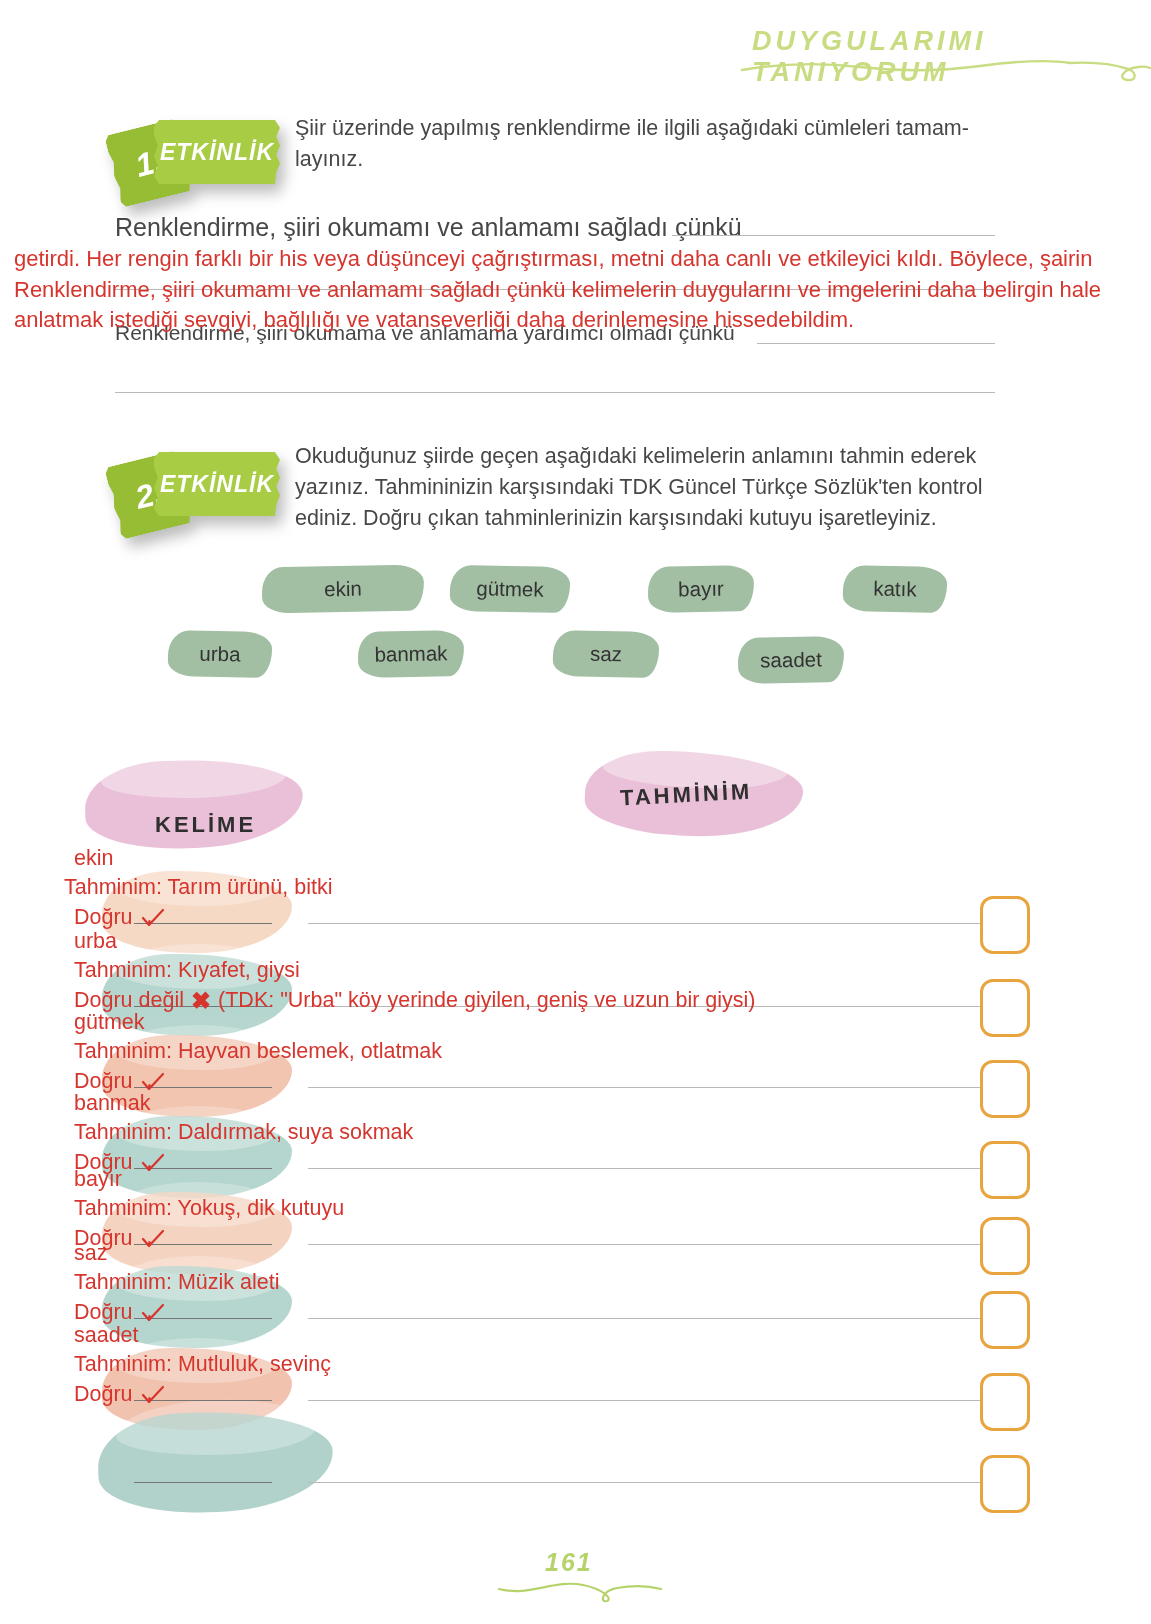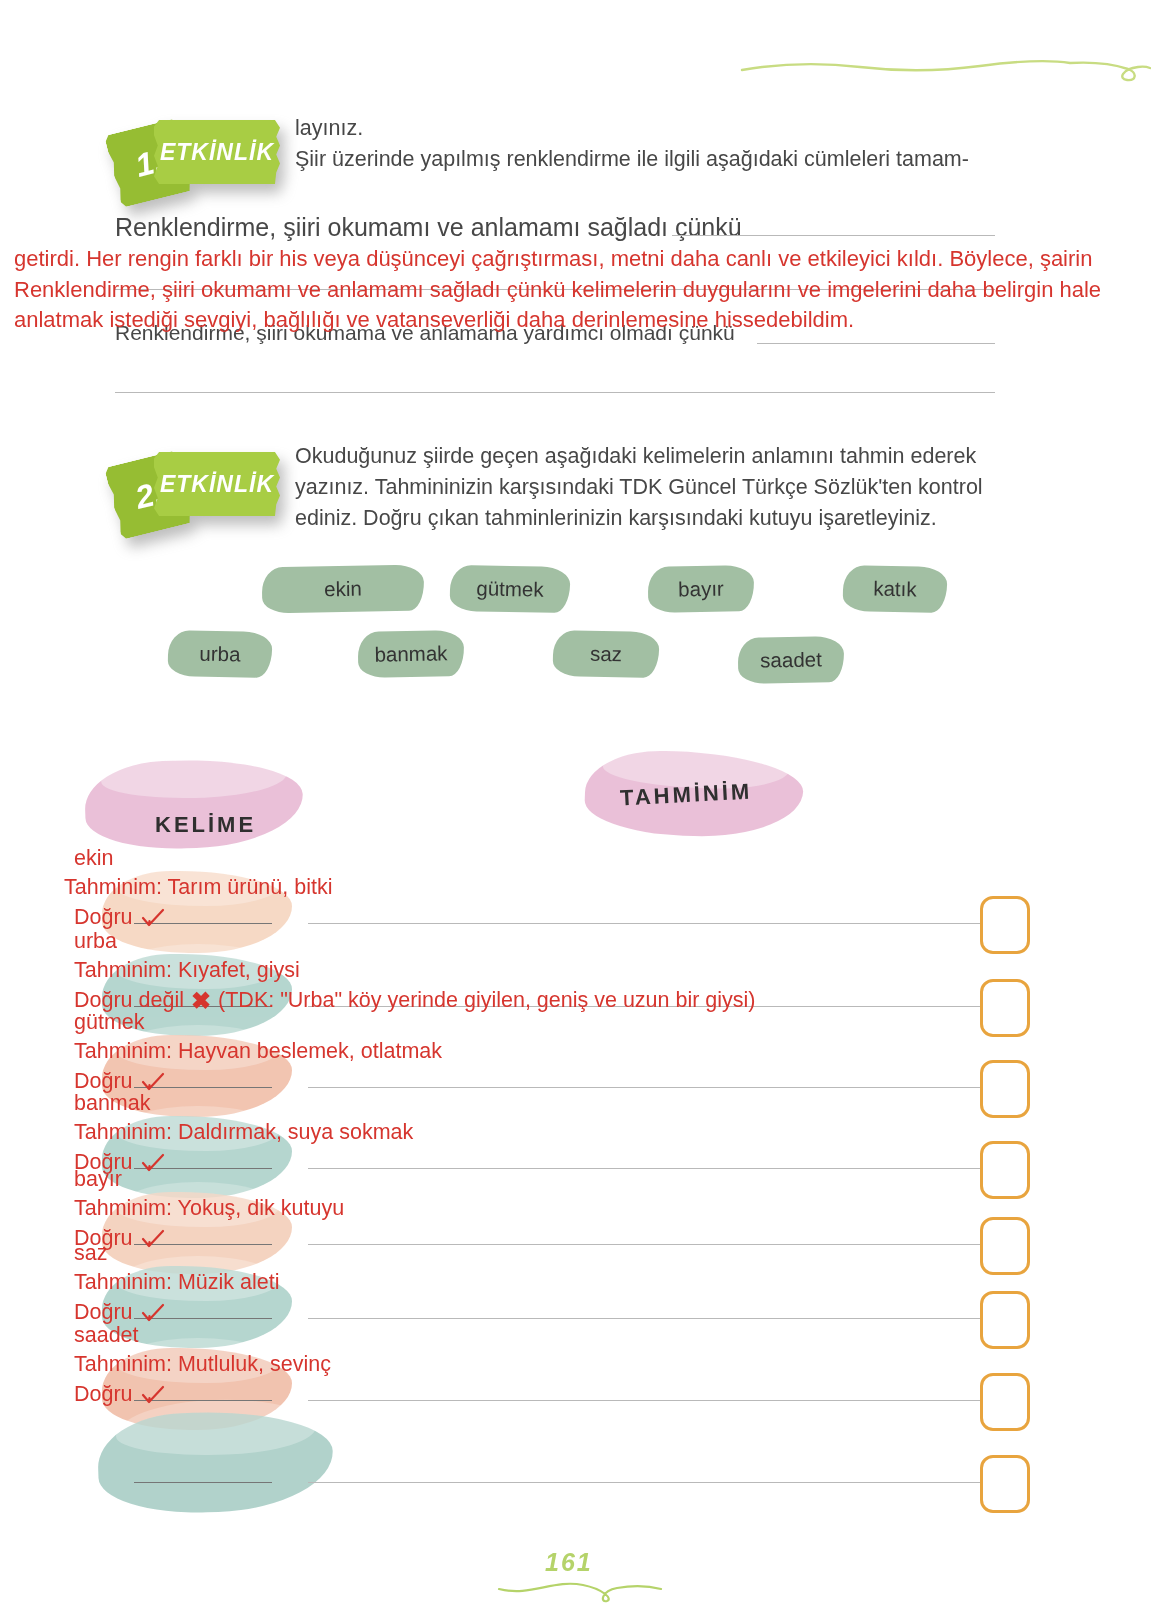--- a/index.html
+++ b/index.html
@@ -41,35 +41,36 @@
   .verdict{display:flex;align-items:center;gap:7px;}
   .cross{font-weight:bold;font-size:24px;line-height:22px;}
   .z2{z-index:2;} .z1{z-index:1;} .z0{z-index:0;}
   .footer-num{font-weight:bold;font-style:italic;font-size:25px;letter-spacing:2px;color:#b5d36a;}
 </style>
 </head>
 <body>
 
 <div class="page">
 
+  <div class="abs hdr-title" style="left:752px;top:26px;">DUYGULARIMI TANIYORUM</div>
   <svg class="abs" style="left:740px;top:52px;" width="411" height="34" viewBox="0 0 411 34">
     <path d="M2 18 Q 60 8 120 15 T 240 14 T 330 11 Q 364 9 388 17 C 398 21 396 29 387 28 C 378 27 382 17 398 15 Q 405 14 410 16" fill="none" stroke="#c8dc82" stroke-width="2.4" stroke-linecap="round"></path>
   </svg>
 
   <div class="abs badge" style="left:110px;top:110px;">
     <div class="num">
       <span>1.</span>
     </div>
     <div class="banner">
       <span>ETKİNLİK</span>
     </div>
   </div>
   <div class="abs instr" style="left:295px;top:113px;width:730px;">
+    <div>Şiir üzerinde yapılmış renklendirme ile ilgili aşağıdaki cümleleri tamam-</div>
     <div>layınız.</div>
-    <div>Şiir üzerinde yapılmış renklendirme ile ilgili aşağıdaki cümleleri tamam-</div>
   </div>
 
   <div class="abs print" style="left:115px;top:213px;font-size:25px;">Renklendirme, şiiri okumamı ve anlamamı sağladı çünkü</div>
   <div class="abs wline z1" style="left:672px;top:235px;width:323px;"></div>
 
   <div class="abs ans z2" style="left:14px;top:244px;width:1130px;line-height:30.5px;font-size:22px;">
     <div>getirdi. Her rengin farklı bir his veya düşünceyi çağrıştırması, metni daha canlı ve etkileyici kıldı. Böylece, şairin</div>
     <div>Renklendirme, şiiri okumamı ve anlamamı sağladı çünkü kelimelerin duygularını ve imgelerini daha belirgin hale</div>
     <div>anlatmak istediği sevgiyi, bağlılığı ve vatanseverliği daha derinlemesine hissedebildim.</div>
   </div>

